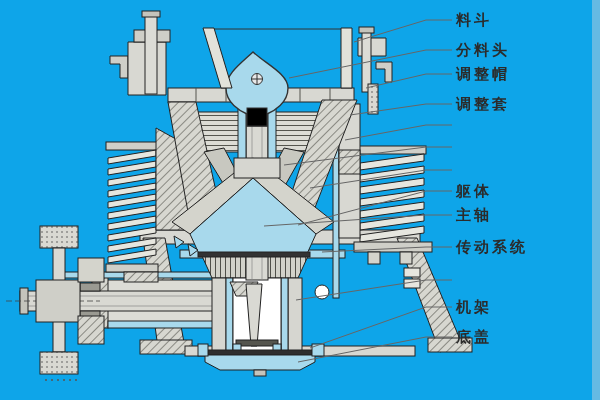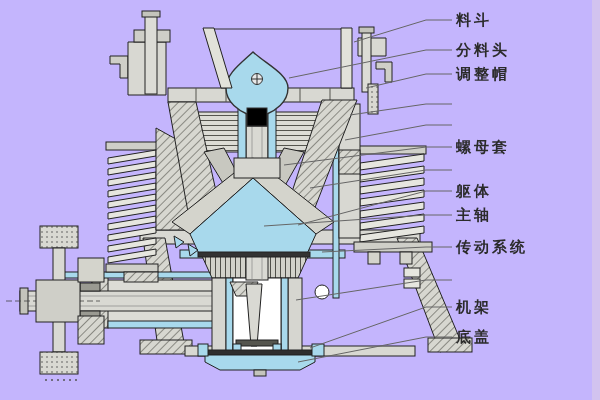--- a/index.html
+++ b/index.html
@@ -1,16 +1,16 @@
 <!DOCTYPE html>
 <html><head>
 <meta charset="utf-8">
 <style>
   html,body{margin:0;padding:0;width:600px;height:400px;background:#ffffff;overflow:hidden;}
-  .stage{position:relative;width:600px;height:400px;background:#c4b5fd;
+  .stage{position:relative;width:600px;height:400px;background:#0ea5e9;
          font-family:"Liberation Sans","DejaVu Sans",sans-serif;}
   svg{position:absolute;left:0;top:0;}
   .part-label{
     position:absolute;left:456px;height:20px;line-height:20px;
     font-size:15px;font-weight:600;letter-spacing:3px;color:#2b2b2b;white-space:nowrap;
   }
 </style>
 </head>
 <body>
 
@@ -204,20 +204,20 @@
     <path d="M452,247 L426,247 L322,252"></path>
     <path d="M452,280 L426,280 L296,300"></path>
     <path d="M452,307 L426,307 L310,348"></path>
     <path d="M452,337 L426,337 L298,362"></path>
   </g>
 </svg>
 
 <div class="part-label" style="top:10px">料斗</div>
 <div class="part-label" style="top:40px">分料头</div>
 <div class="part-label" style="top:64px">调整帽</div>
-<div class="part-label" style="top:137px">螺母套</div>
+<div class="part-label" style="top:94px">调整套</div>
 <div class="part-label" style="top:181px">躯体</div>
 <div class="part-label" style="top:205px">主轴</div>
 <div class="part-label" style="top:237px">传动系统</div>
 <div class="part-label" style="top:297px">机架</div>
 <div class="part-label" style="top:327px">底盖</div>
 
 </div>
 
 </body></html>

